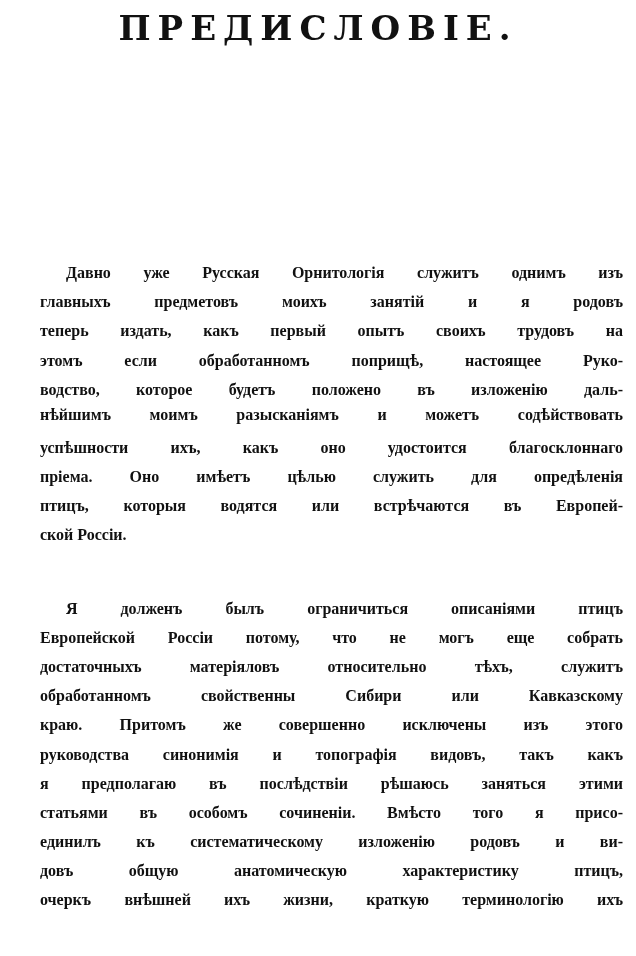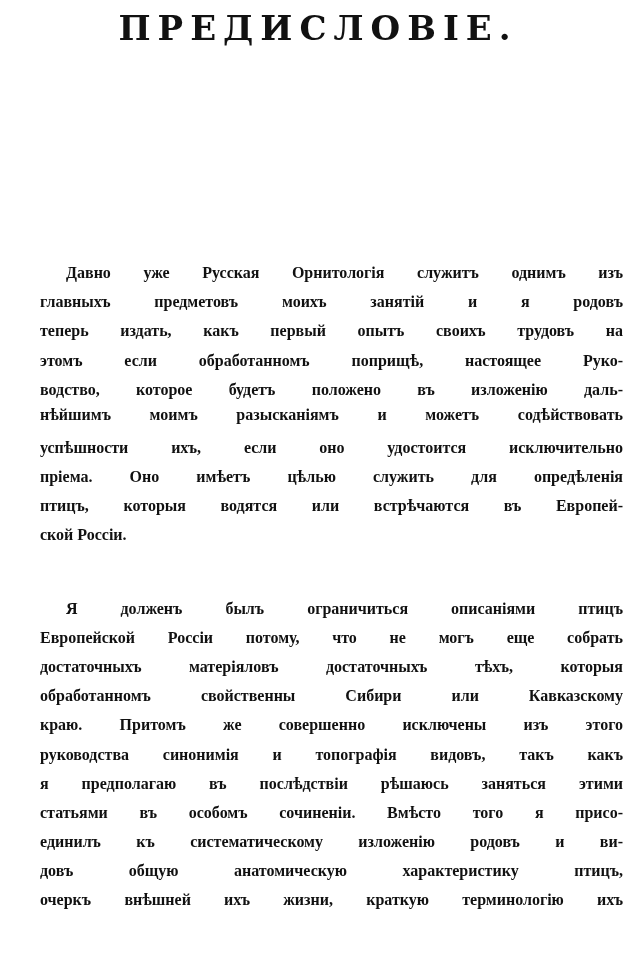--- a/index.html
+++ b/index.html
@@ -25,30 +25,30 @@
 <div class="page">
   <div class="title">ПРЕДИСЛОВІЕ.</div>
 
   <div>
     <div class="line first" style="top:258px">Давно уже Русская Орнитологія служитъ однимъ изъ</div>
     <div class="line" style="top:287px">главныхъ предметовъ моихъ занятій и я родовъ</div>
     <div class="line" style="top:316px">теперь издать, какъ первый опытъ своихъ трудовъ на</div>
     <div class="line" style="top:346px">этомъ если обработанномъ поприщѣ, настоящее Руко-</div>
     <div class="line" style="top:375px">водство, которое будетъ положено въ изложенію даль-</div>
     <div class="line" style="top:400px">нѣйшимъ моимъ разысканіямъ и можетъ содѣйствовать</div>
-    <div class="line" style="top:433px">успѣшности ихъ, если оно удостоится исключительно</div>
+    <div class="line" style="top:433px">успѣшности ихъ, какъ оно удостоится благосклоннаго</div>
     <div class="line" style="top:462px">пріема. Оно имѣетъ цѣлью служить для опредѣленія</div>
     <div class="line" style="top:491px">птицъ, которыя водятся или встрѣчаются въ Европей-</div>
     <div class="line last" style="top:520px">ской Россіи.</div>
   </div>
 
   <div>
     <div class="line first" style="top:594px">Я долженъ былъ ограничиться описаніями птицъ</div>
     <div class="line" style="top:623px">Европейской Россіи потому, что не могъ еще собрать</div>
-    <div class="line" style="top:652px">достаточныхъ матеріяловъ достаточныхъ тѣхъ, которыя</div>
+    <div class="line" style="top:652px">достаточныхъ матеріяловъ относительно тѣхъ, служитъ</div>
     <div class="line" style="top:681px">обработанномъ свойственны Сибири или Кавказскому</div>
     <div class="line" style="top:710px">краю. Притомъ же совершенно исключены изъ этого</div>
     <div class="line" style="top:740px">руководства синонимія и топографія видовъ, такъ какъ</div>
     <div class="line" style="top:769px">я предполагаю въ послѣдствіи рѣшаюсь заняться этими</div>
     <div class="line" style="top:798px">статьями въ особомъ сочиненіи. Вмѣсто того я присо-</div>
     <div class="line" style="top:827px">единилъ къ систематическому изложенію родовъ и ви-</div>
     <div class="line" style="top:856px">довъ общую анатомическую характеристику птицъ,</div>
     <div class="line" style="top:885px">очеркъ внѣшней ихъ жизни, краткую терминологію ихъ</div>
   </div>
 </div>

